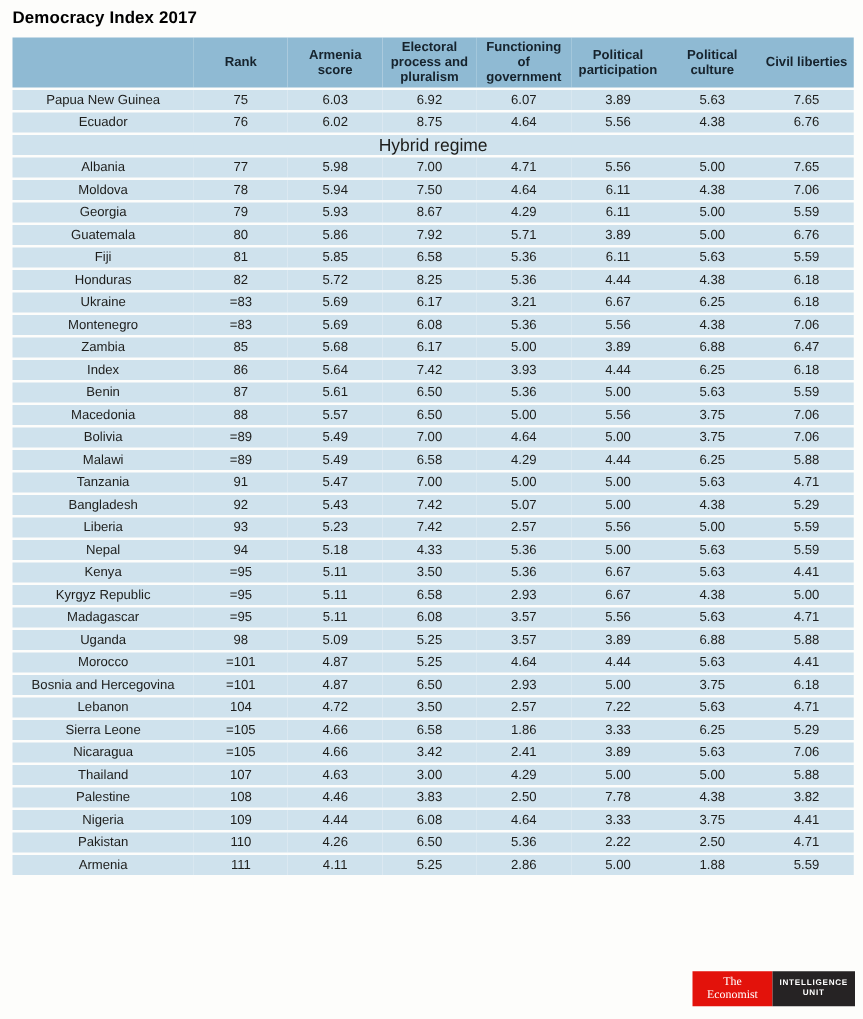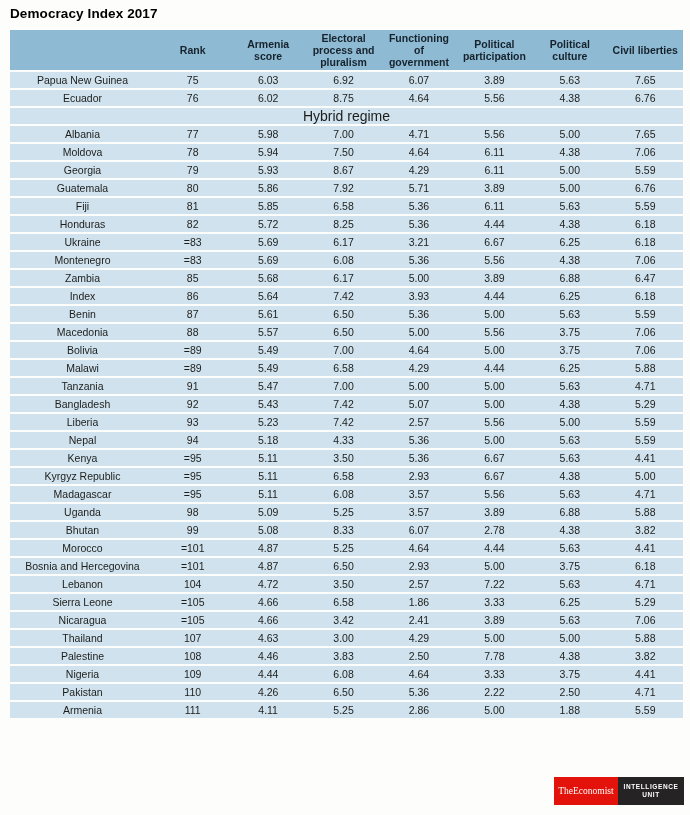--- a/index.html
+++ b/index.html
@@ -50,21 +50,21 @@
   tr.section td{
     font-size:14px;
   }
   .logo{
     position:absolute;left:554px;top:777px;
     display:flex;height:28px;
   }
   .logo-red{
     width:64px;height:28px;background:var(--red);
     color:#fff;font-family:"Liberation Serif", serif;
-    display:flex;justify-content:center;align-items:center;
+    display:flex;flex-direction:column;justify-content:center;align-items:center;
     font-size:9.5px;line-height:10px;
   }
   .logo-black{
     width:66px;height:28px;background:var(--eiu-black);
     color:#fff;font-weight:bold;
     display:flex;flex-direction:column;justify-content:center;align-items:center;
     font-size:6.5px;line-height:8px;letter-spacing:0.6px;
   }
 </style>
 </head>
@@ -331,30 +331,20 @@
       </tr>
       <tr>
         <td>Uganda</td>
         <td>98</td>
         <td>5.09</td>
         <td>5.25</td>
         <td>3.57</td>
         <td>3.89</td>
         <td>6.88</td>
         <td>5.88</td>
-      </tr>
-      <tr>
-        <td>Bhutan</td>
-        <td>99</td>
-        <td>5.08</td>
-        <td>8.33</td>
-        <td>6.07</td>
-        <td>2.78</td>
-        <td>4.38</td>
-        <td>3.82</td>
       </tr>
       <tr>
         <td>Morocco</td>
         <td>=101</td>
         <td>4.87</td>
         <td>5.25</td>
         <td>4.64</td>
         <td>4.44</td>
         <td>5.63</td>
         <td>4.41</td>

